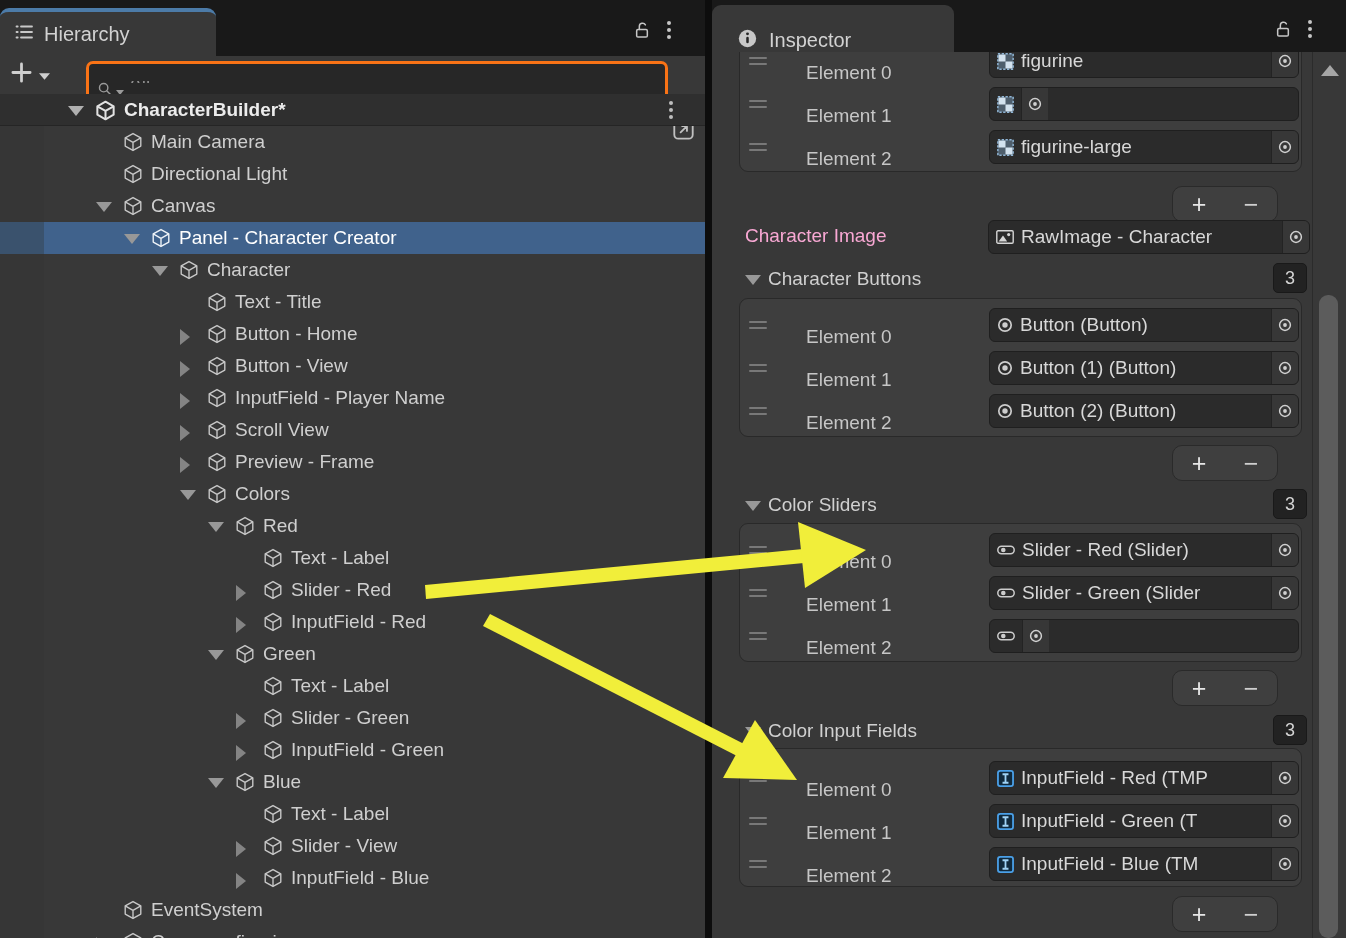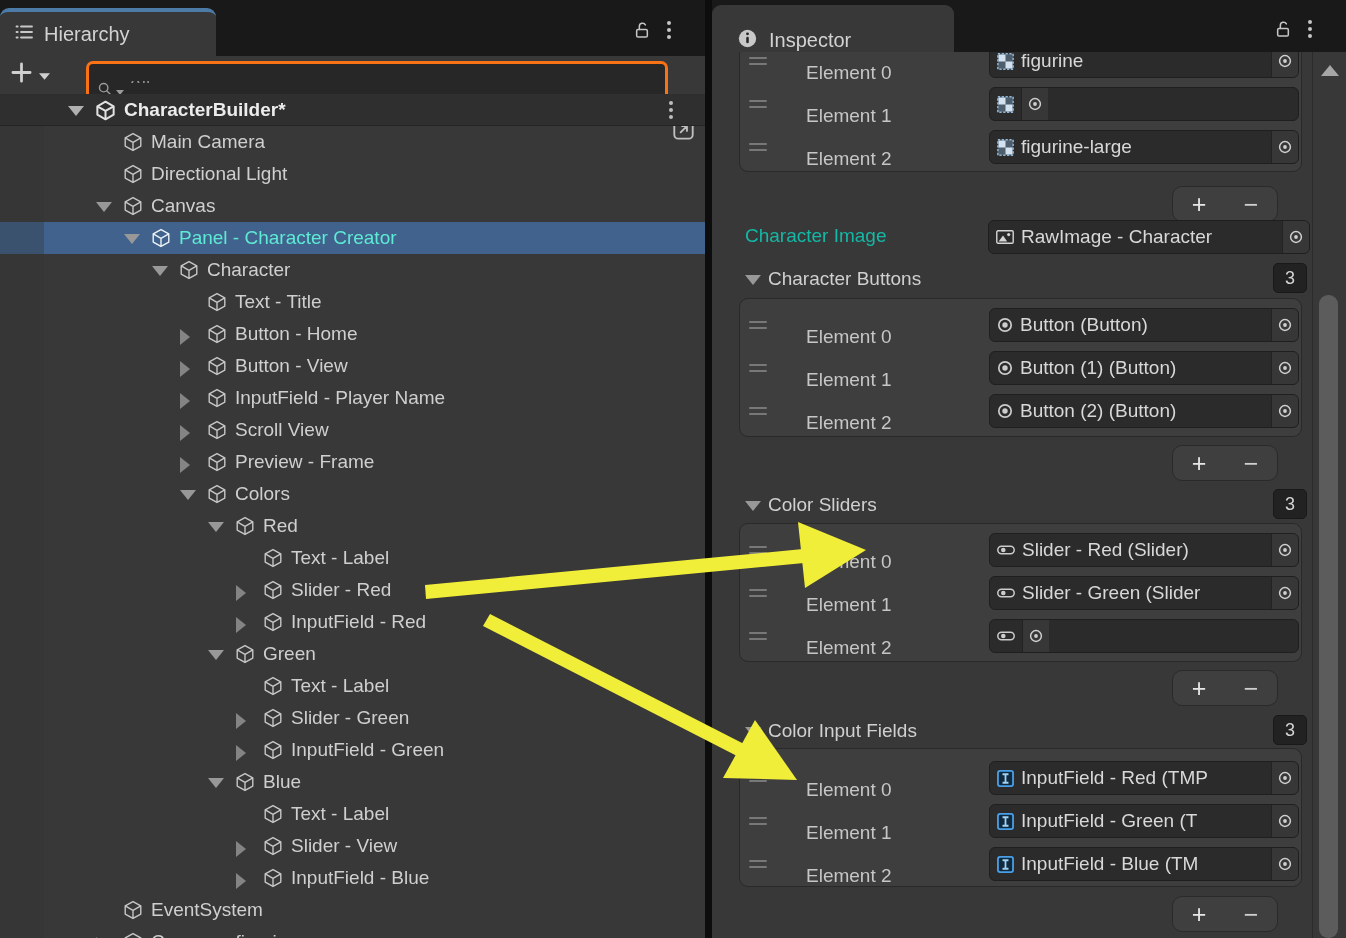--- a/index.html
+++ b/index.html
@@ -42,21 +42,21 @@
   .trow{position:absolute;left:0;width:705px;height:32px;}
   .trow::before{content:"";position:absolute;left:0;top:0;width:44px;height:100%;background:#363636;}
   .trow.sel{background:#40628c;}
   .trow.sel::before{background:#3a526d;}
   .tri{position:absolute;top:11px;width:0;height:0;}
   .exp>.tri{border-left:8px solid transparent;border-right:8px solid transparent;border-top:10px solid #989898;top:12px;}
   .col>.tri{border-top:8px solid transparent;border-bottom:8px solid transparent;border-left:10px solid #848484;}
   .cube{position:absolute;top:5px;color:#c8c8c8;}
   .trow.sel .cube{color:#eef3f8;}
   .lbl{position:absolute;top:5px;font-size:19px;color:#cfcfcf;white-space:nowrap;}
-  .trow.sel .lbl{color:#5eead4;}
+  .trow.sel .lbl{color:#ffffff;}
   .lvl1>.tri{left:96px}.lvl1>.cube{left:122px}.lvl1>.lbl{left:151px}
   .lvl2>.tri{left:124px}.lvl2>.cube{left:150px}.lvl2>.lbl{left:179px}
   .lvl3>.tri{left:152px}.lvl3>.cube{left:178px}.lvl3>.lbl{left:207px}
   .lvl4>.tri{left:180px}.lvl4>.cube{left:206px}.lvl4>.lbl{left:235px}
   .lvl5>.tri{left:208px}.lvl5>.cube{left:234px}.lvl5>.lbl{left:263px}
   .lvl6>.tri{left:236px}.lvl6>.cube{left:262px}.lvl6>.lbl{left:291px}
   .scenetri{position:absolute;left:68px;top:106px;width:0;height:0;border-left:8px solid transparent;
     border-right:8px solid transparent;border-top:10px solid #b0b0b0;z-index:1;}
   .ulogo{position:absolute;left:94px;top:99px;color:#e2e2e2;}
 
@@ -70,21 +70,21 @@
   .handle::before{top:0}.handle::after{bottom:0}
   .elabel{position:absolute;left:66px;top:11px;font-size:19px;color:#c6c6c6;white-space:nowrap;margin-top:12px;}
   .ofield{position:absolute;left:249px;top:5px;width:310px;height:34px;background:#2b2b2b;
     border:1px solid #1f1f1f;border-radius:6px;box-sizing:border-box;display:flex;align-items:center;
     padding-left:7px;overflow:hidden;}
   .oicon{flex:0 0 auto;margin-right:7px;display:flex;align-items:center;}
   .oval{flex:1;font-size:19px;color:#d8d8d8;white-space:nowrap;overflow:hidden;}
   .opicker{flex:0 0 26px;align-self:stretch;background:#373737;border-left:1px solid #232323;
     display:flex;align-items:center;justify-content:center;color:#cfcfcf;}
   .proprow{position:absolute;left:0;width:634px;height:44px;}
-  .proplabel{position:absolute;left:33px;top:10px;font-size:19px;color:#14b8a6;}
+  .proplabel{position:absolute;left:33px;top:10px;font-size:19px;color:#f9a8d4;}
   .proprow .ofield{left:276px;width:322px;}
   .foldout{position:absolute;left:0;width:682px;height:28px;}
   .ftri{position:absolute;left:33px;top:9px;width:0;height:0;border-left:8px solid transparent;
     border-right:8px solid transparent;border-top:10px solid #989898;}
   .ftitle{position:absolute;left:56px;top:2px;font-size:19px;color:#d0d0d0;white-space:nowrap;}
   .fcount{position:absolute;left:561px;top:-3px;width:32px;height:28px;background:#222222;
     border:1px solid #191919;border-radius:5px;display:flex;align-items:center;justify-content:center;
     font-size:18px;color:#d4d4d4;}
   .pmgroup{position:absolute;left:460px;width:106px;height:36px;background:#3f3f3f;
     border:1px solid #2a2a2a;border-radius:10px;box-sizing:border-box;display:flex;}

